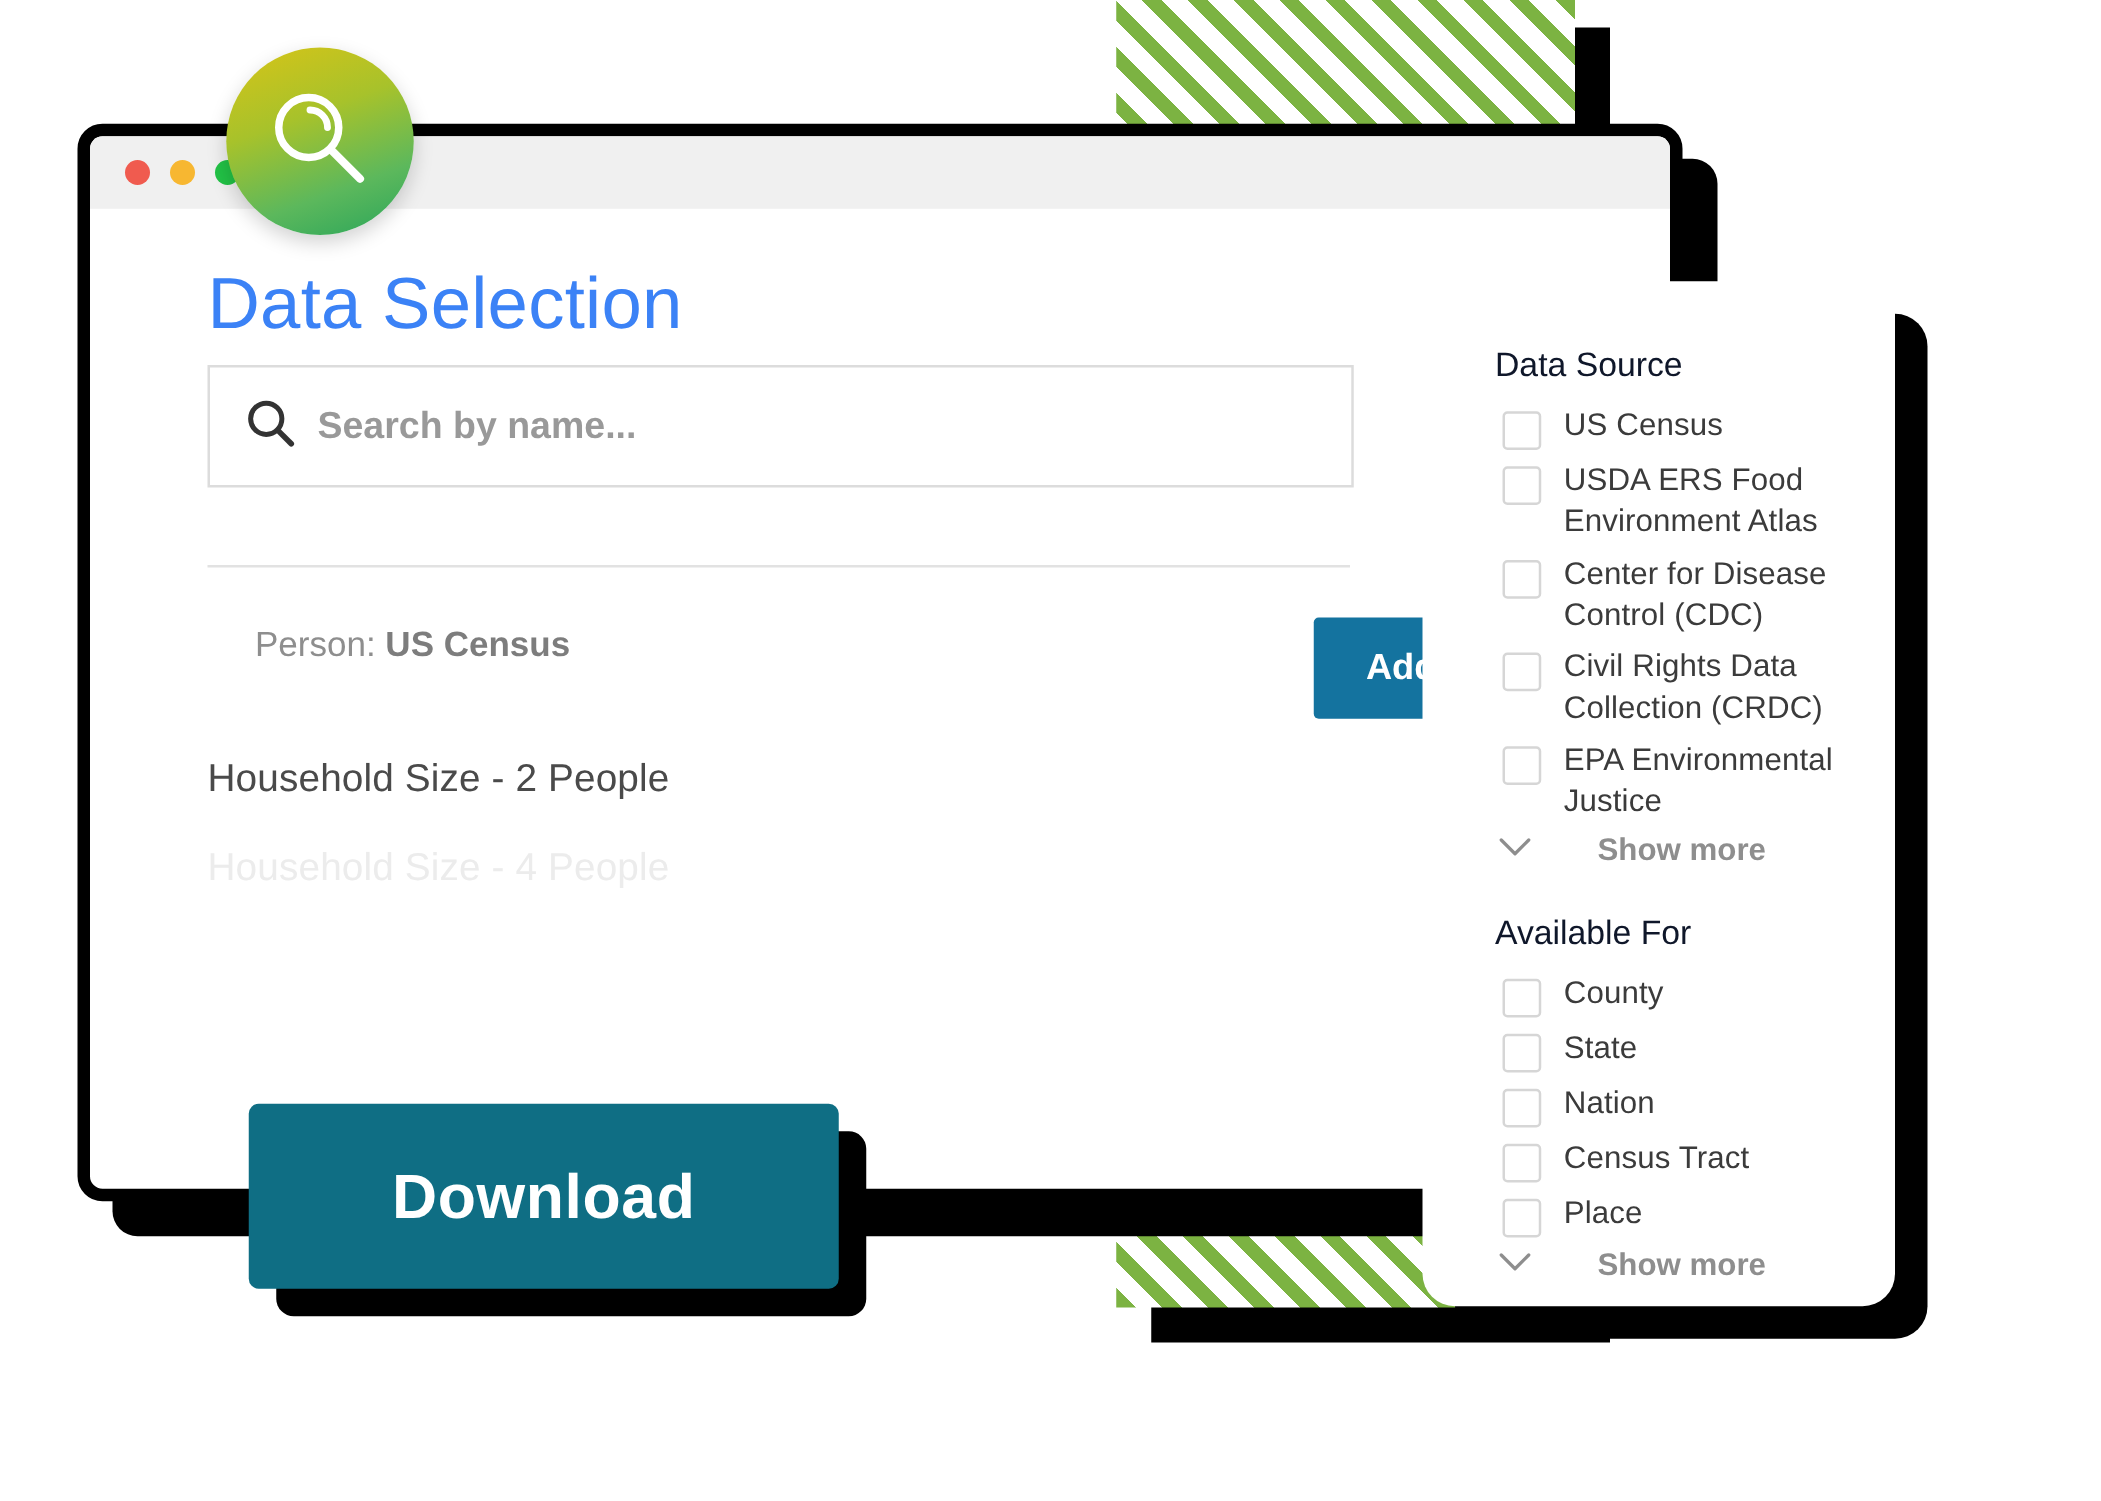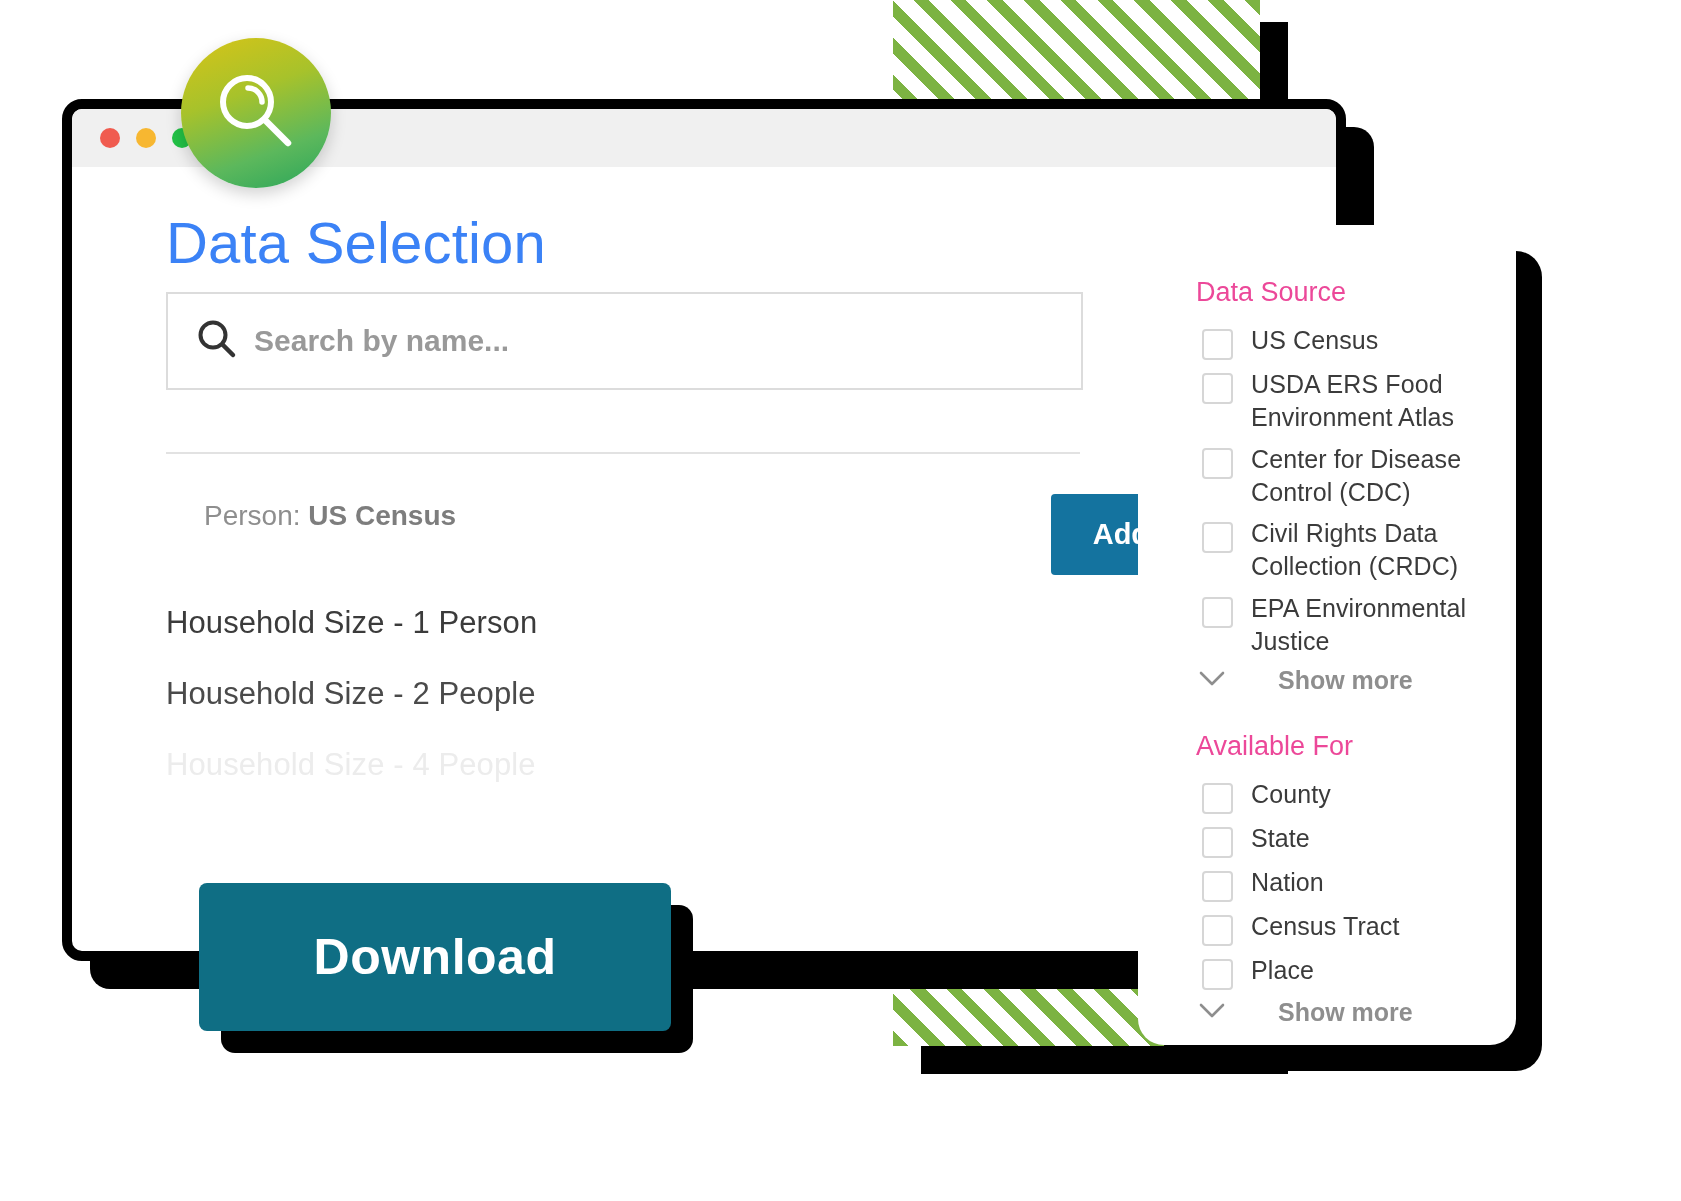--- a/index.html
+++ b/index.html
@@ -272,21 +272,21 @@
     height: 820px;
     background: #ffffff;
     border-radius: 26px;
     z-index: 5;
     box-sizing: border-box;
     padding: 52px 24px 0 58px;
     overflow: hidden;
   }
   .filter-heading {
     font-size: 27px;
-    color: #ec4899;
+    color: #0f172a;
     font-weight: 400;
     margin: 0 0 16px 0;
   }
   .filter-heading.second { margin-top: 36px; }
 
   .checkbox-row {
     display: flex;
     align-items: flex-start;
     margin-bottom: 8px;
   }
@@ -359,21 +359,20 @@
         <div id="result-title-col">
           <div id="group-source">
             <span>Person:</span>
             <span id="group-source-name">US Census</span>
           </div>
         </div>
         <button id="add-data-button">Add Data</button>
       </div>
 
       <ul id="result-list">
-        <li>Household Size - 1 Person</li>
         <li class="fade-1">Household Size - 2 People</li>
         <li class="fade-3">Household Size - 4 People</li>
       </ul>
 
     </div>
   </div>
 </div>
 
 <div id="download-shadow"></div>
 <button id="download-button">Download</button>

